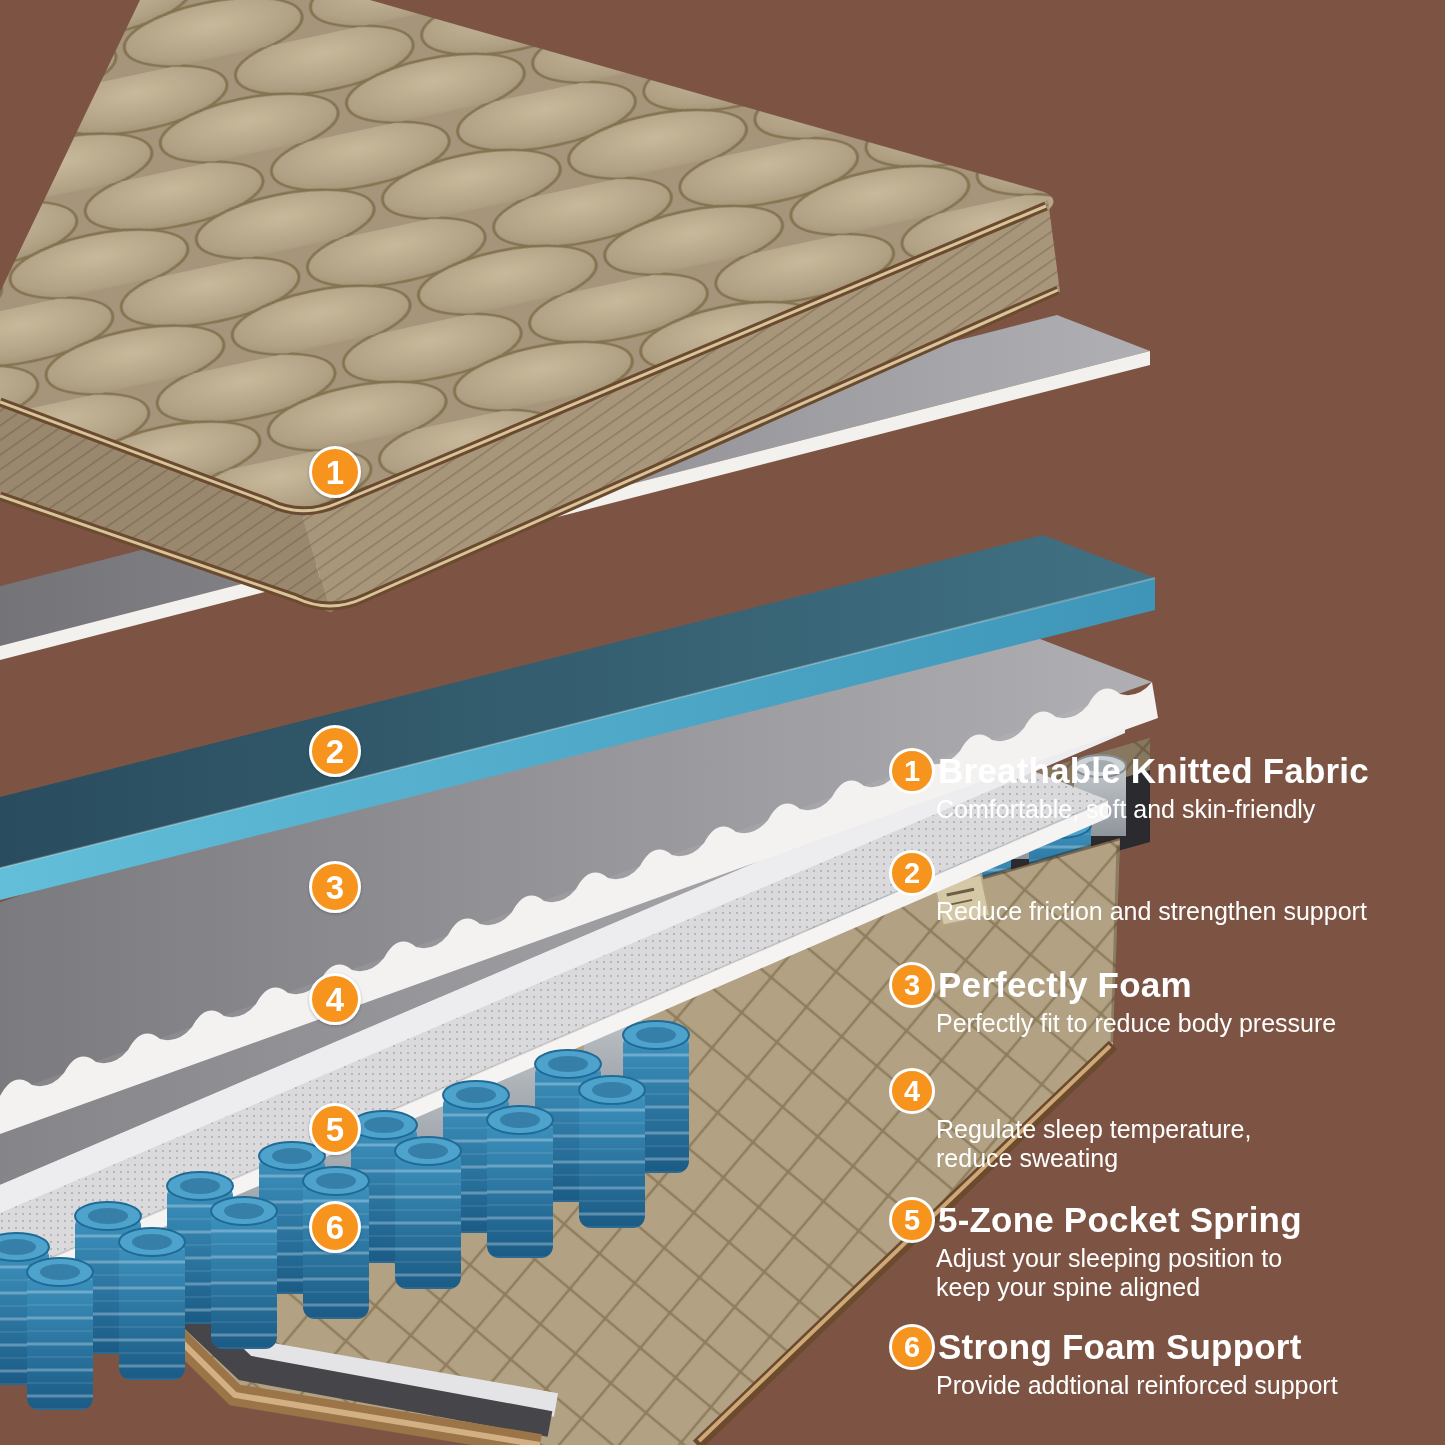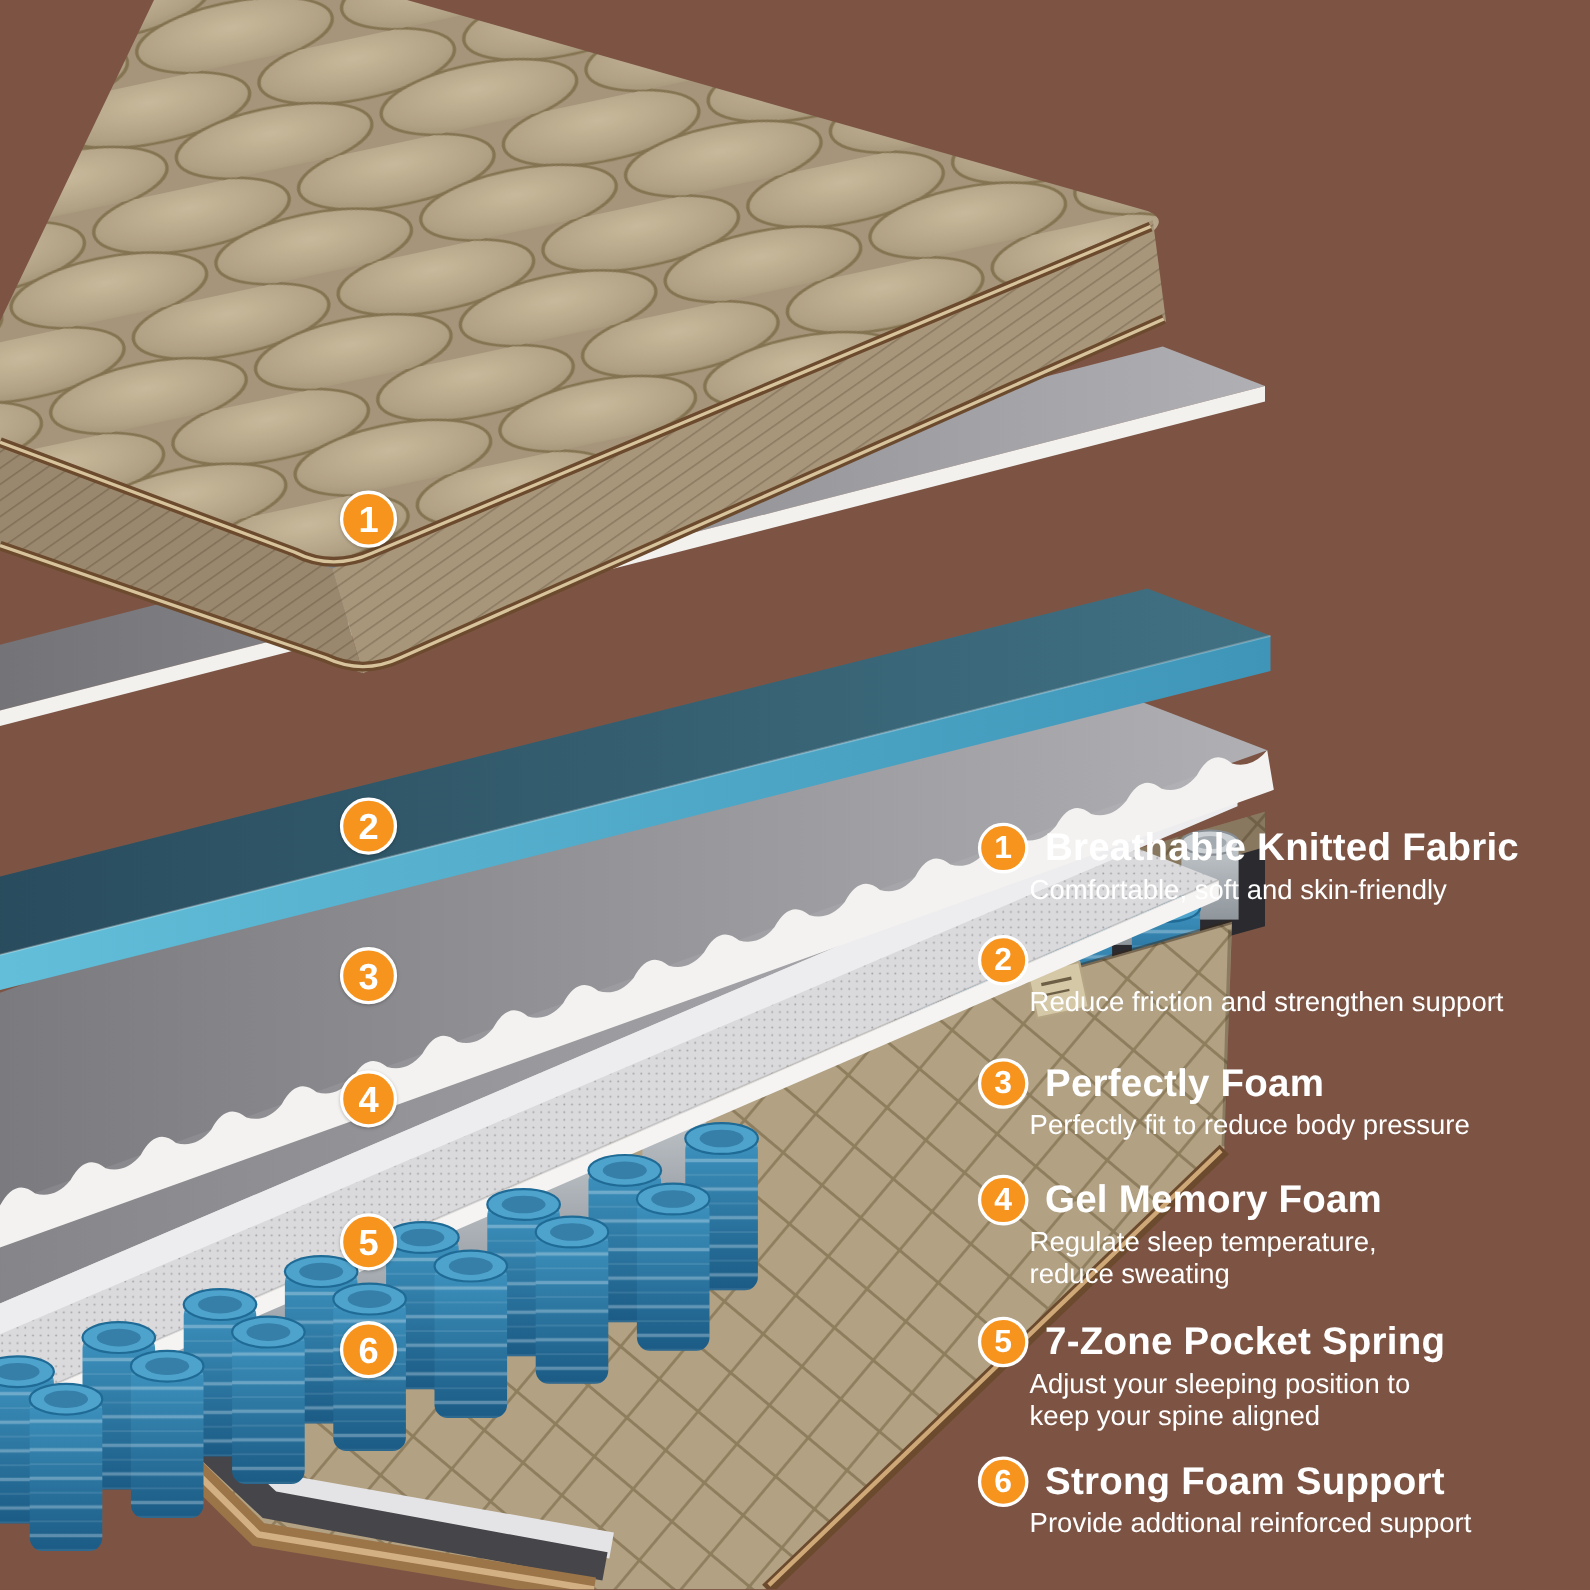--- a/index.html
+++ b/index.html
@@ -13,21 +13,21 @@
           box-sizing:border-box;display:flex;align-items:center;justify-content:center;
           color:#ffffff;font-size:33px;font-weight:bold;line-height:1;
           box-shadow:0 1px 3px rgba(0,0,0,.25);}
 
   
   .feature{position:absolute;left:889px;width:560px;color:#ffffff;}
   .f-head{display:flex;align-items:center;}
   .f-badge{flex:0 0 auto;width:46px;height:46px;border-radius:50%;background:#f7941e;
            border:3px solid #ffffff;box-sizing:border-box;display:flex;align-items:center;
            justify-content:center;font-size:29px;font-weight:bold;color:#ffffff;line-height:1;}
-  .f-title{font-size:35px;font-weight:bold;margin-left:15px;white-space:nowrap;letter-spacing:.2px;}
+  .f-title{font-size:35px;font-weight:bold;margin-left:3px;white-space:nowrap;letter-spacing:.2px;}
   .f-desc{font-size:25px;line-height:1.14;margin-left:47px;margin-top:1px;white-space:pre-line;}
   .f1{top:748px}.f2{top:850px}.f3{top:962px}.f4{top:1068px}.f5{top:1197px}.f6{top:1324px}
 </style>
 </head>
 <body>
 
 <div id="stage">
 
 <svg id="art" width="1445" height="1445" viewBox="0 0 1445 1445">
   <defs>
@@ -253,29 +253,28 @@
 <div class="feature f3">
   <div class="f-head">
     <span class="f-badge">3</span>
     <span class="f-title">Perfectly Foam</span>
   </div>
   <div class="f-desc">Perfectly fit to reduce body pressure</div>
 </div>
 <div class="feature f4">
   <div class="f-head">
     <span class="f-badge">4</span>
-    <span class="f-title">Gel Memory Foam</span>
   </div>
   <div class="f-desc">Regulate sleep temperature,
 reduce sweating</div>
 </div>
 <div class="feature f5">
   <div class="f-head">
     <span class="f-badge">5</span>
-    <span class="f-title">7-Zone Pocket Spring</span>
+    <span class="f-title">5-Zone Pocket Spring</span>
   </div>
   <div class="f-desc">Adjust your sleeping position to
 keep your spine aligned</div>
 </div>
 <div class="feature f6">
   <div class="f-head">
     <span class="f-badge">6</span>
     <span class="f-title">Strong Foam Support</span>
   </div>
   <div class="f-desc">Provide addtional reinforced support</div>

